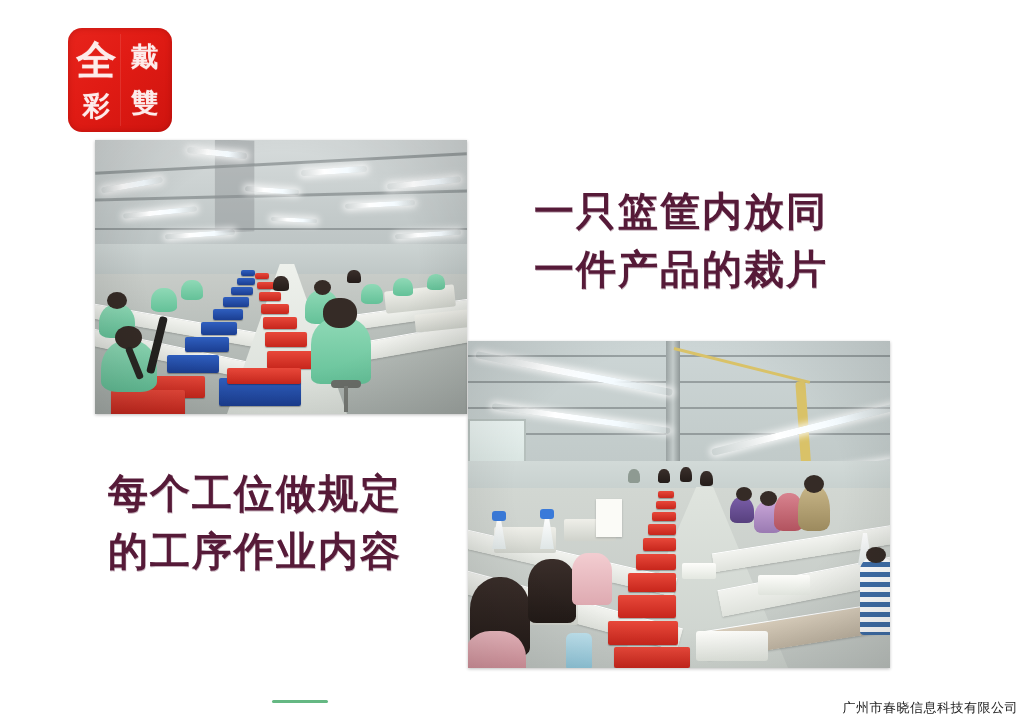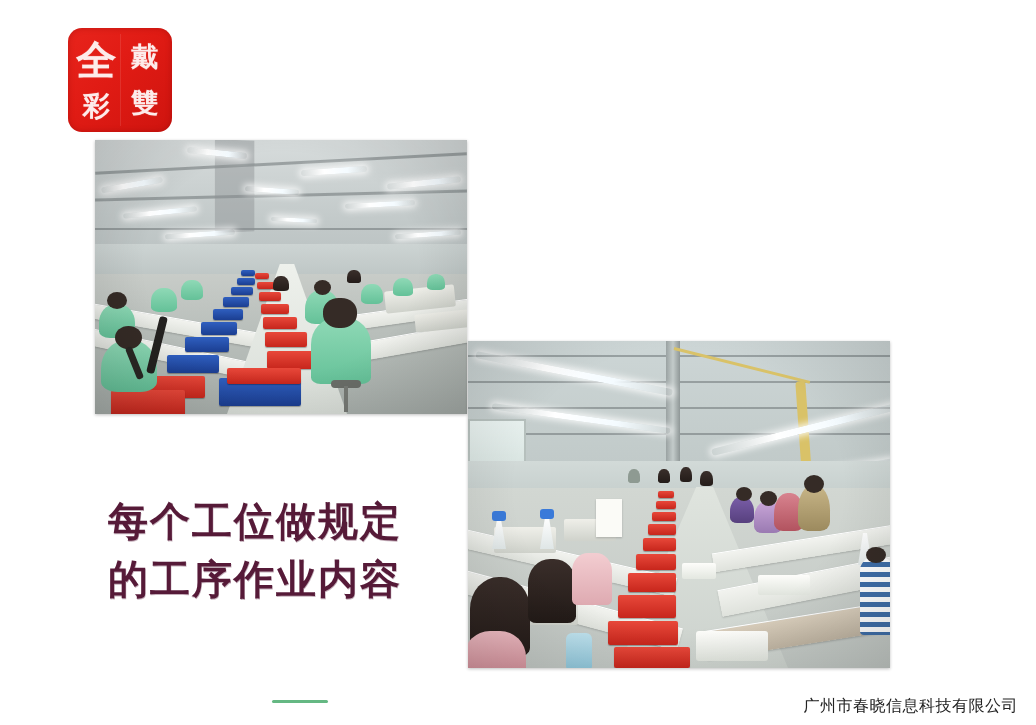--- a/index.html
+++ b/index.html
@@ -153,29 +153,29 @@
     font-family: "DejaVu Serif", "Liberation Serif", serif;
     font-weight: 700;
     color: #561a38;
     font-size: 40px;
     line-height: 1.45;
     letter-spacing: 2px;
     white-space: pre-line;
     text-shadow: 0.5px 0.5px 0 rgba(86,26,56,0.35);
   }
   .text-right-top { left: 534px; top: 182px; }
-  .text-left-bottom { left: 108px; top: 492px; }
+  .text-left-bottom { left: 108px; top: 464px; }
 
   
   .footer-company {
     position: absolute;
     right: 18px;
     bottom: 8px;
     font-family: "DejaVu Sans", "Liberation Sans", sans-serif;
-    font-size: 16px;
+    font-size: 13px;
     color: #222222;
     letter-spacing: 0.5px;
   }
   .footer-accent {
     position: absolute;
     left: 272px;
     bottom: 22px;
     width: 56px;
     height: 3px;
     background: #31a05a;
@@ -367,19 +367,21 @@
       <div class="worker" style="left:160px;top:128px;width:12px;height:14px;background:#8e9a92;"></div>
 
       <div style="position:absolute;left:128px;top:158px;width:26px;height:38px;background:#fbfbf7;box-shadow:0 1px 2px rgba(0,0,0,.2);"></div>
 
       <div style="position:absolute;left:98px;top:292px;width:26px;height:36px;background:linear-gradient(180deg,#bfe2ee,#8fc6da);border-radius:6px 6px 3px 3px;"></div>
 
       <div style="position:absolute;inset:0;background:radial-gradient(ellipse at 50% 45%, rgba(0,0,0,0) 55%, rgba(0,0,0,0.14) 100%);"></div>
     </div>
   </div>
 
+  <div class="body-text text-right-top">一只篮筐内放同
+一件产品的裁片</div>
   <div class="body-text text-left-bottom">每个工位做规定
 的工序作业内容</div>
 
   <div class="footer-accent"></div>
   <div class="footer-company">广州市春晓信息科技有限公司</div>
 
 </div>
 
 </body></html>

